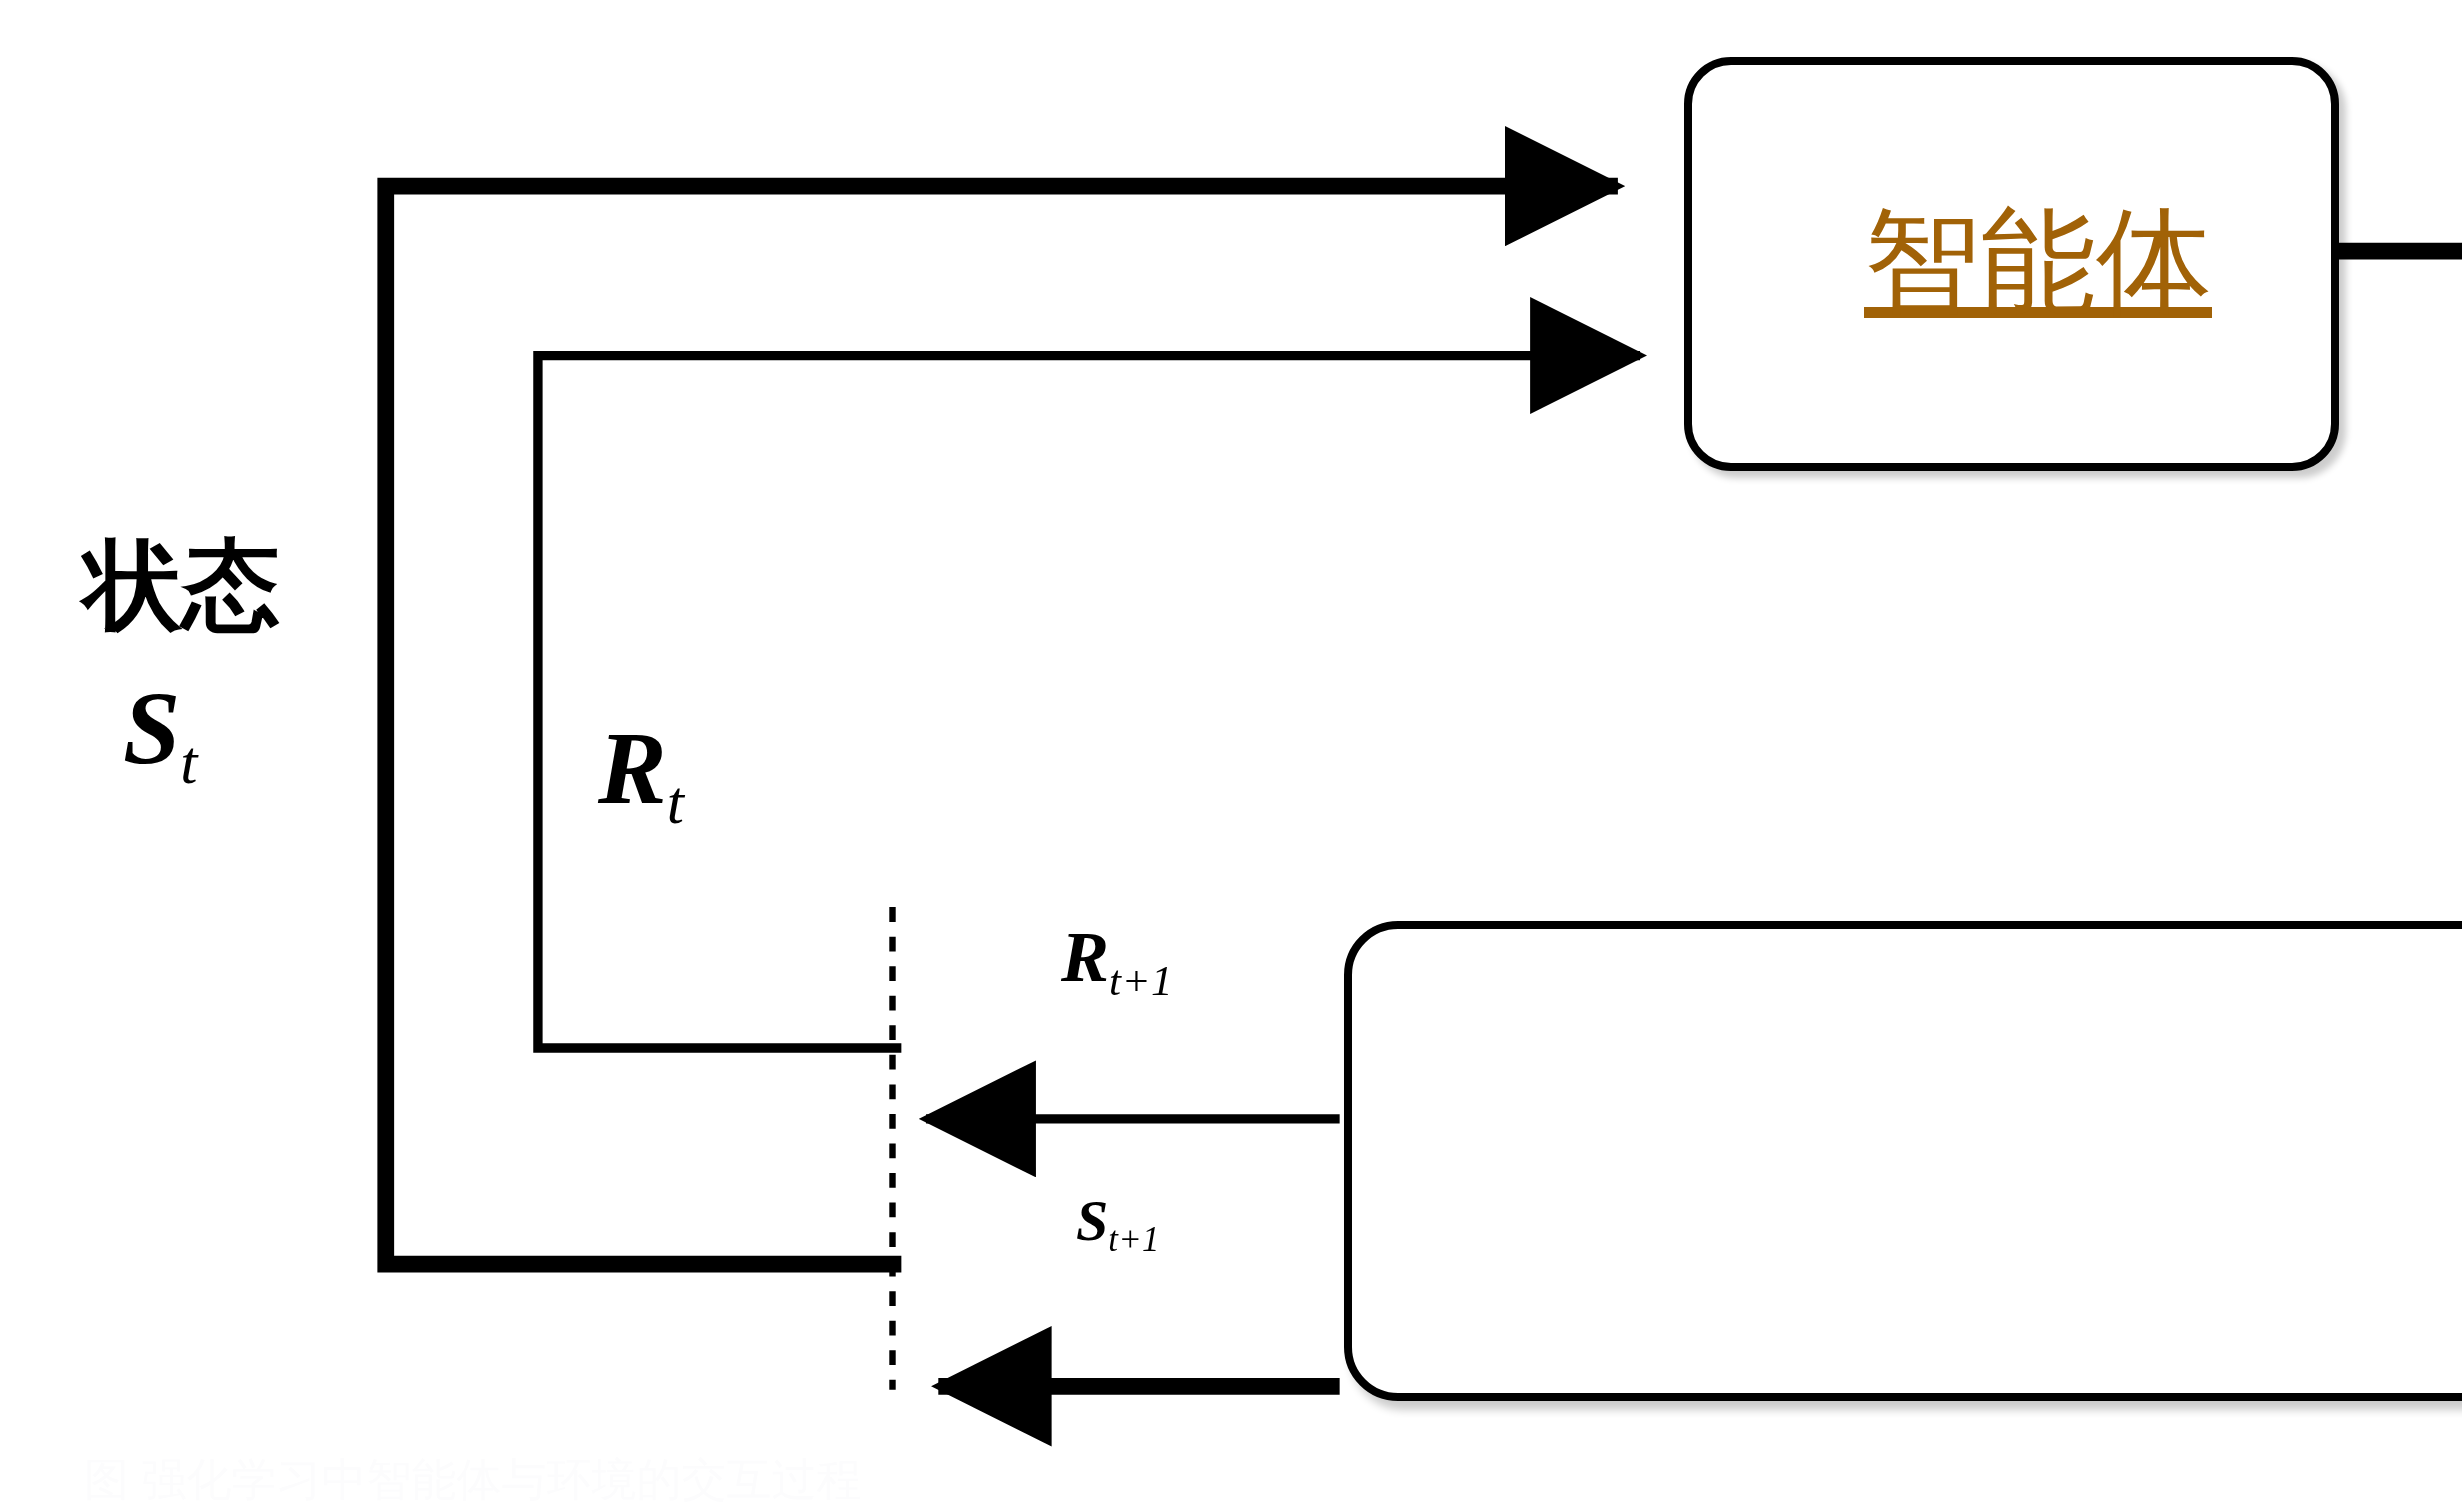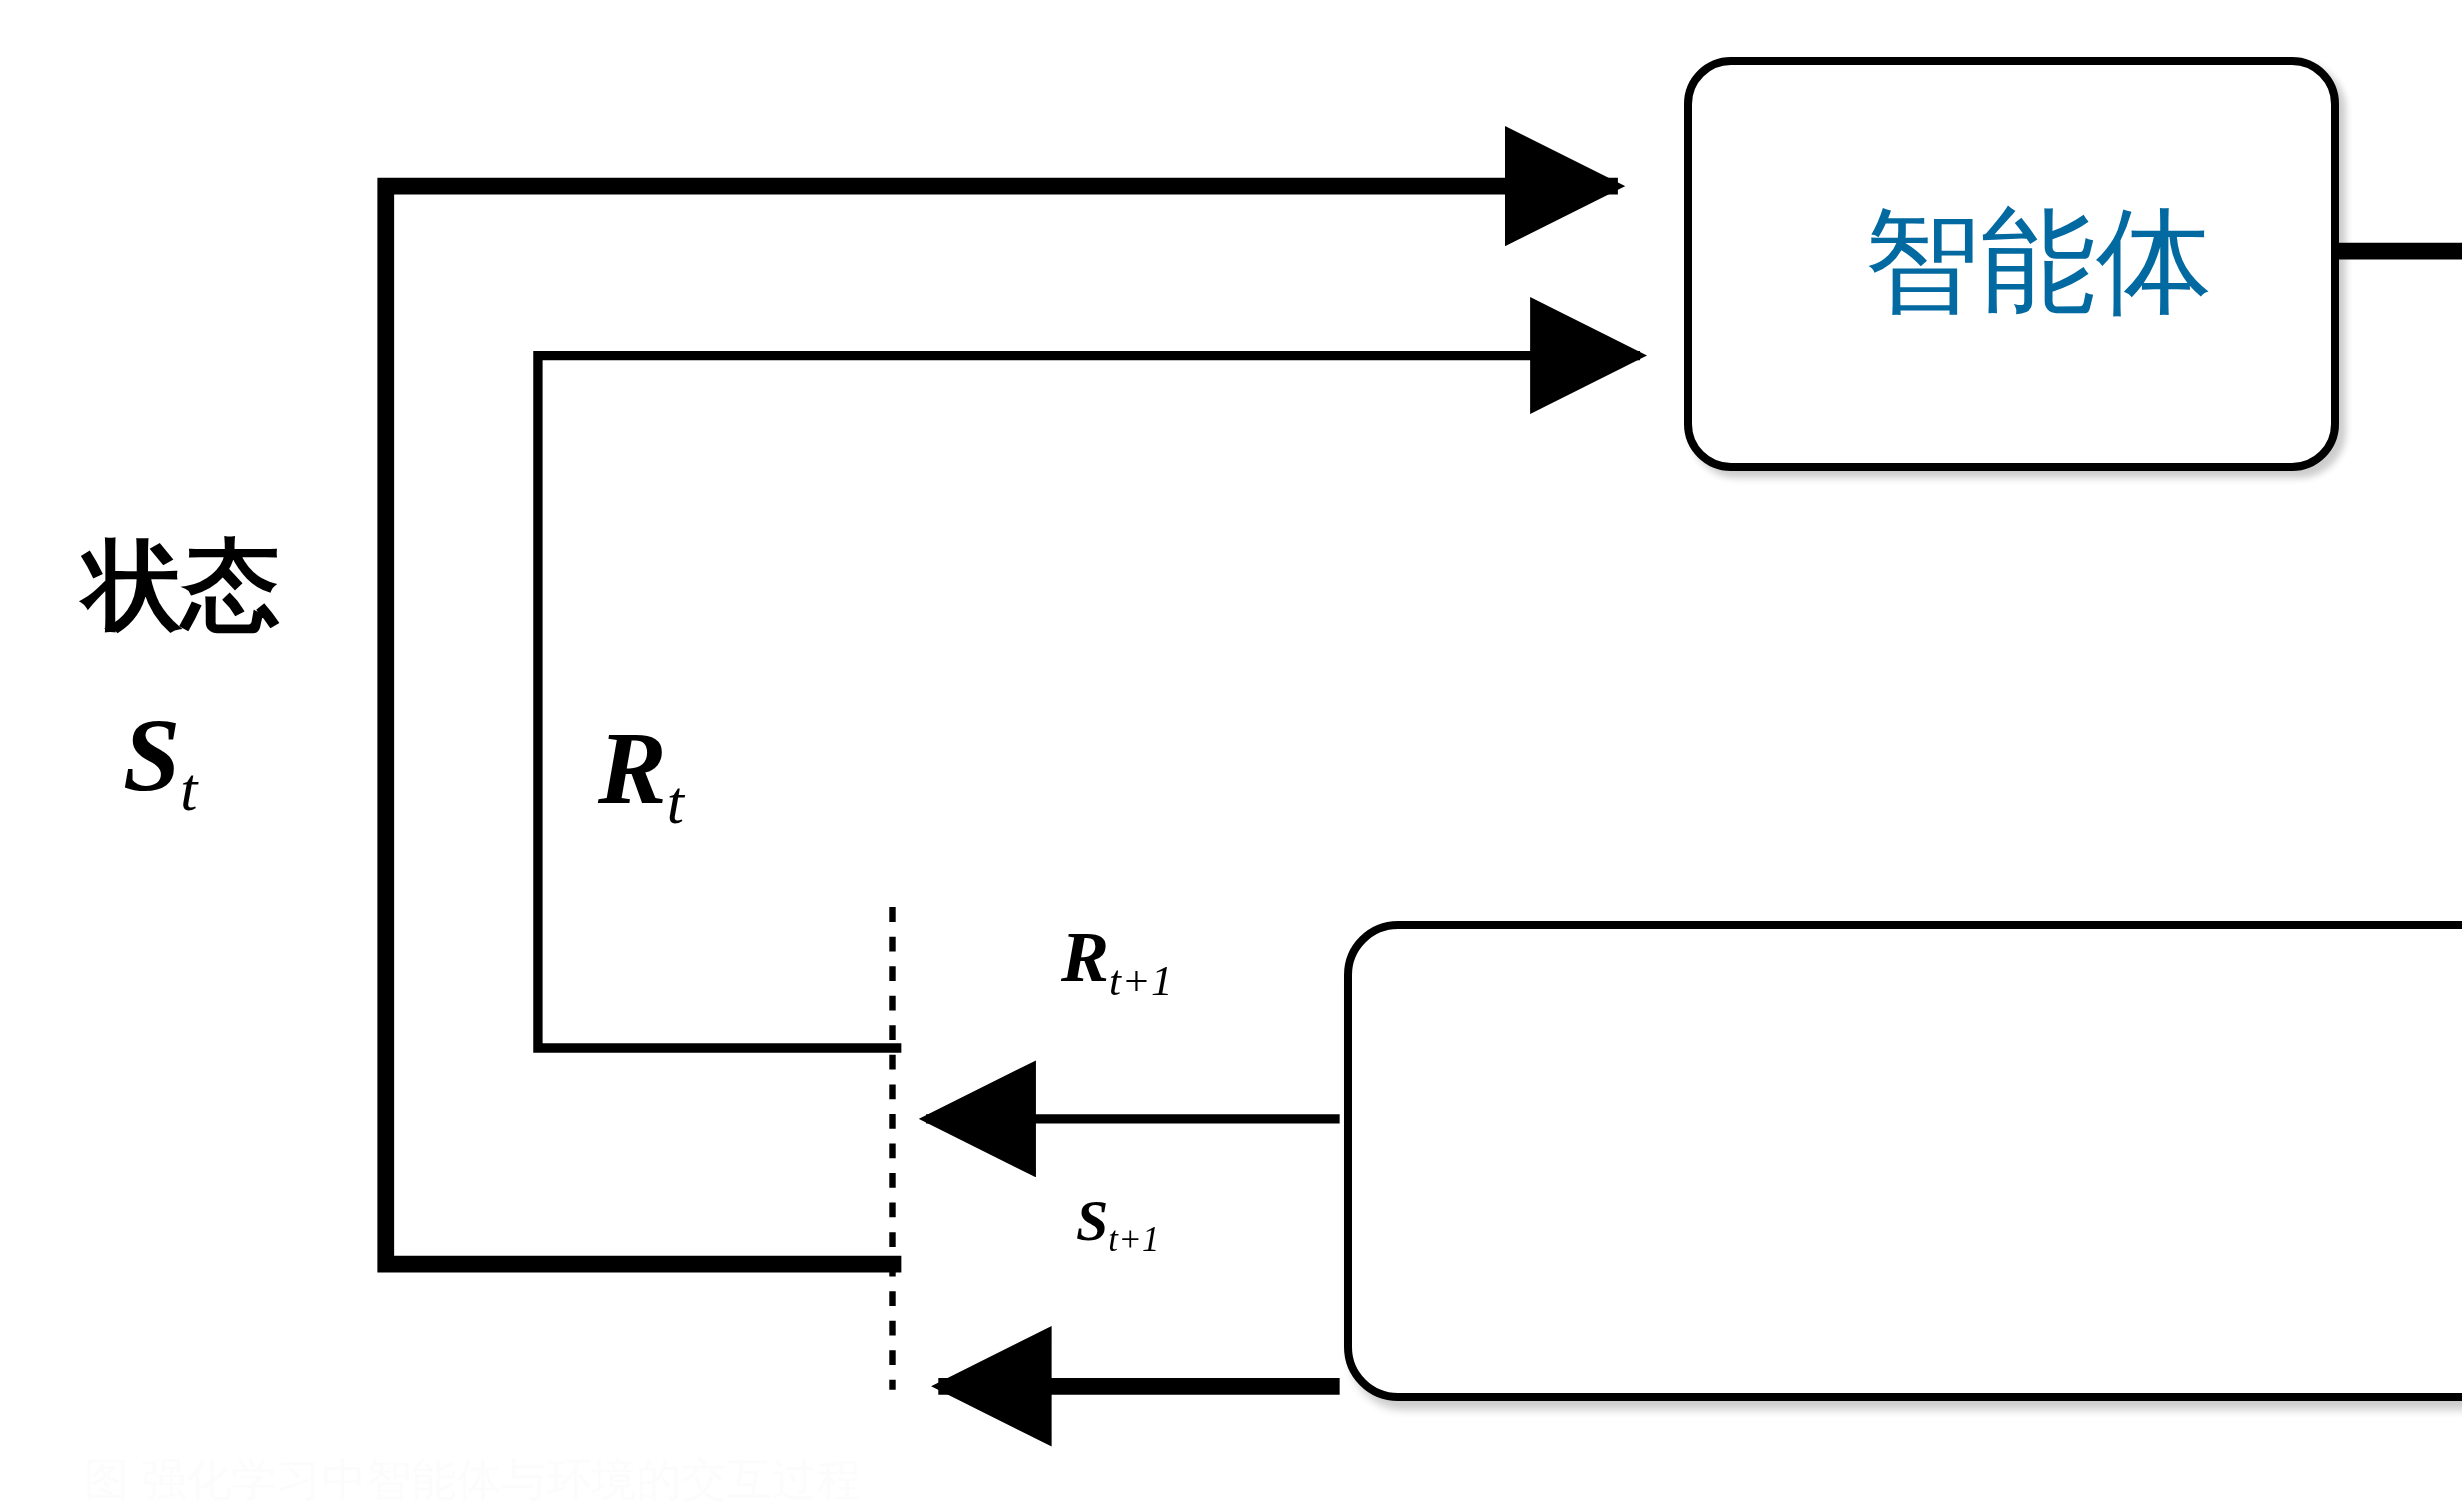--- a/index.html
+++ b/index.html
@@ -42,23 +42,24 @@
   .math-label .sub {
     font-size: 0.60em;
     font-style: italic;
     font-weight: 400;
     vertical-align: -0.32em;
     letter-spacing: 0.01em;
   }
   .box-title {
     position: absolute;
     font-family: "Liberation Serif", "DejaVu Serif", serif;
-    color: #0369a1;
+    color: #a16207;
     white-space: nowrap;
     line-height: 1;
+    text-decoration: underline;
   }
   
   #agent-box {
     position: absolute;
     left: 1684px;
     top: 57px;
     width: 655px;
     height: 414px;
     border: 8.4px solid #000000;
     border-radius: 47px;
@@ -85,21 +86,21 @@
     box-shadow: 6.9px 8.9px 8.9px rgba(0,0,0,0.20);
   }
   #env-title {
     left: 1935px;
     top: 1098px;
     font-size: 116px;
   }
   
   #state-word  { left: 84px;  top: 537px; font-size: 98px; font-weight: bold; }
   #reward-word { left: 598px; top: 549px; font-size: 98px; }
-  #state-sym   { left: 123px;  top: 704px; font-size: 103px; }
+  #state-sym   { left: 123px;  top: 677px; font-size: 103px; }
   #reward-sym  { left: 598px; top: 717px; font-size: 103px; }
   #reward-next-sym { left: 1061px; top: 921px; font-size: 72px; }
   #state-next-sym  { left: 1076px; top: 1192px; font-size: 58px; }
   
   #caption-strip {
     position: absolute;
     left: 84px;
     top: 1457px;
     font-family: "Liberation Sans", sans-serif;
     font-size: 45px;

